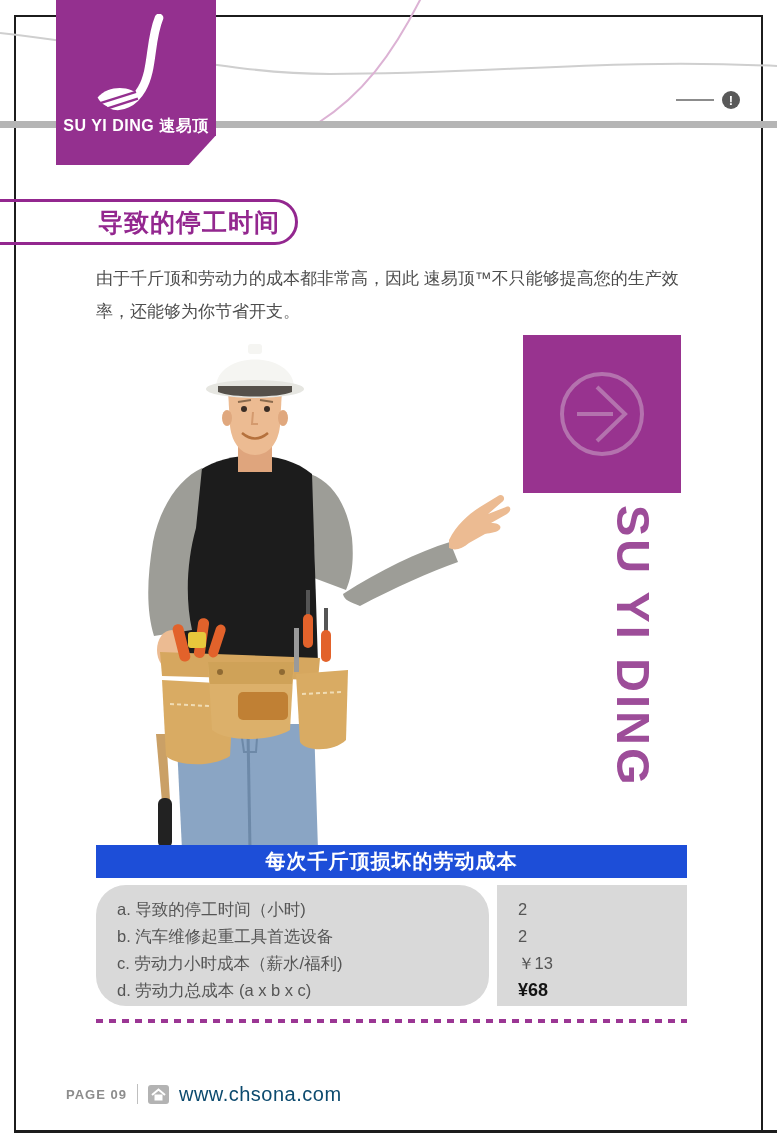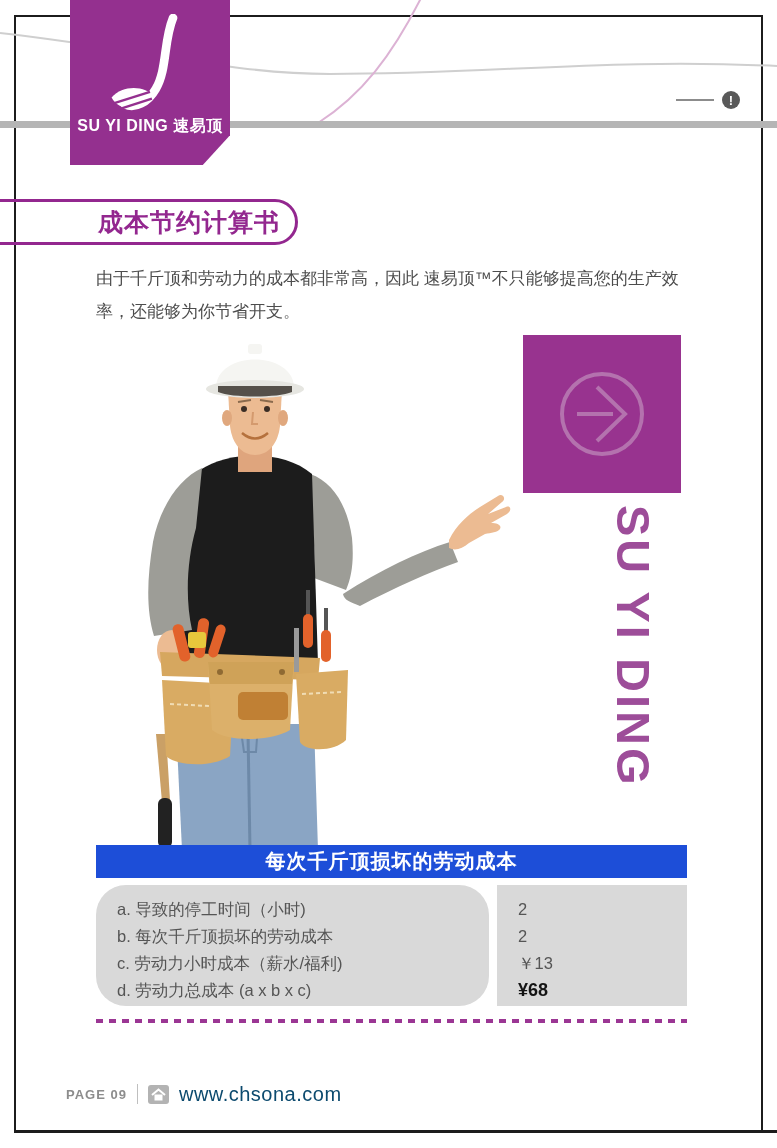--- a/index.html
+++ b/index.html
@@ -10,21 +10,21 @@
   
   .frame{background:#1c1c1c;}
 
   
   #curves{left:0;top:0;width:777px;height:200px;pointer-events:none;}
 
   
   .gray-band{left:0;top:121px;width:777px;height:7px;background:#b5b5b5;}
 
   
-  .logo-block{left:70px;top:0;width:160px;height:165px;background:#94308f;
+  .logo-block{left:56px;top:0;width:160px;height:165px;background:#94308f;
      clip-path:polygon(0 0,100% 0,100% 82%,83% 100%,0 100%);
      display:flex;flex-direction:column;align-items:center;}
   .logo-mark{margin-top:14px;width:96px;height:100px;}
   .logo-text{color:#fff;font-size:16px;font-weight:700;letter-spacing:.5px;margin-top:2px;white-space:nowrap;}
 
   
   .tagline-row{left:400px;top:88px;width:340px;height:24px;display:flex;align-items:center;justify-content:flex-end;gap:8px;}
   .tagline-dash{width:38px;height:2px;background:#8c8c8c;}
   .tagline-text{color:#7f7f7f;font-size:17px;font-weight:600;letter-spacing:.5px;white-space:nowrap;}
   .alert-icon{width:18px;height:18px;border-radius:50%;background:#595959;color:#fff;
@@ -96,21 +96,21 @@
     </svg>
     <div class="logo-text">SU YI DING 速易顶</div>
   </div>
 
   <div class="abs tagline-row">
     <div class="tagline-dash"></div>
     <div class="alert-icon">!</div>
   </div>
 
   <div class="abs title-capsule">
-    <span>成本节约计算书</span>
+    <span>导致的停工时间</span>
   </div>
 
   <div class="abs intro">由于千斤顶和劳动力的成本都非常高，因此 速易顶™不只能够提高您的生产效率，还能够为你节省开支。</div>
 
   <svg class="abs photo" viewBox="0 0 412 518">
 
     <path d="M210,142 C234,150 248,176 252,206 C254,228 252,244 246,258 L214,246 C216,214 212,176 204,152 Z" fill="#9d9d97"></path>
 
     <path d="M243,262 C280,238 318,220 350,210 L358,230 C330,240 294,256 260,274 C250,270 244,268 243,262 Z" fill="#9d9d97"></path>
 
@@ -176,21 +176,21 @@
       <path d="M50,28 L78,55 L50,82" stroke="#b472ae" stroke-width="4" fill="none"></path>
     </svg>
   </div>
 
   <div class="abs vertical-brand">SU YI DING</div>
 
   <div class="abs banner">每次千斤顶损坏的劳动成本</div>
 
   <div class="abs tbl-labels">
     <div class="tbl-row">a. 导致的停工时间（小时)</div>
-    <div class="tbl-row">b. 每次千斤顶损坏的劳动成本</div>
+    <div class="tbl-row">b. 汽车维修起重工具首选设备</div>
     <div class="tbl-row">c. 劳动力小时成本（薪水/福利)</div>
     <div class="tbl-row">d. 劳动力总成本 (a x b x c)</div>
   </div>
 
   <div class="abs tbl-values">
     <div class="tbl-row">2</div>
     <div class="tbl-row">2</div>
     <div class="tbl-row">￥13</div>
     <div class="tbl-row total">¥68</div>
   </div>

